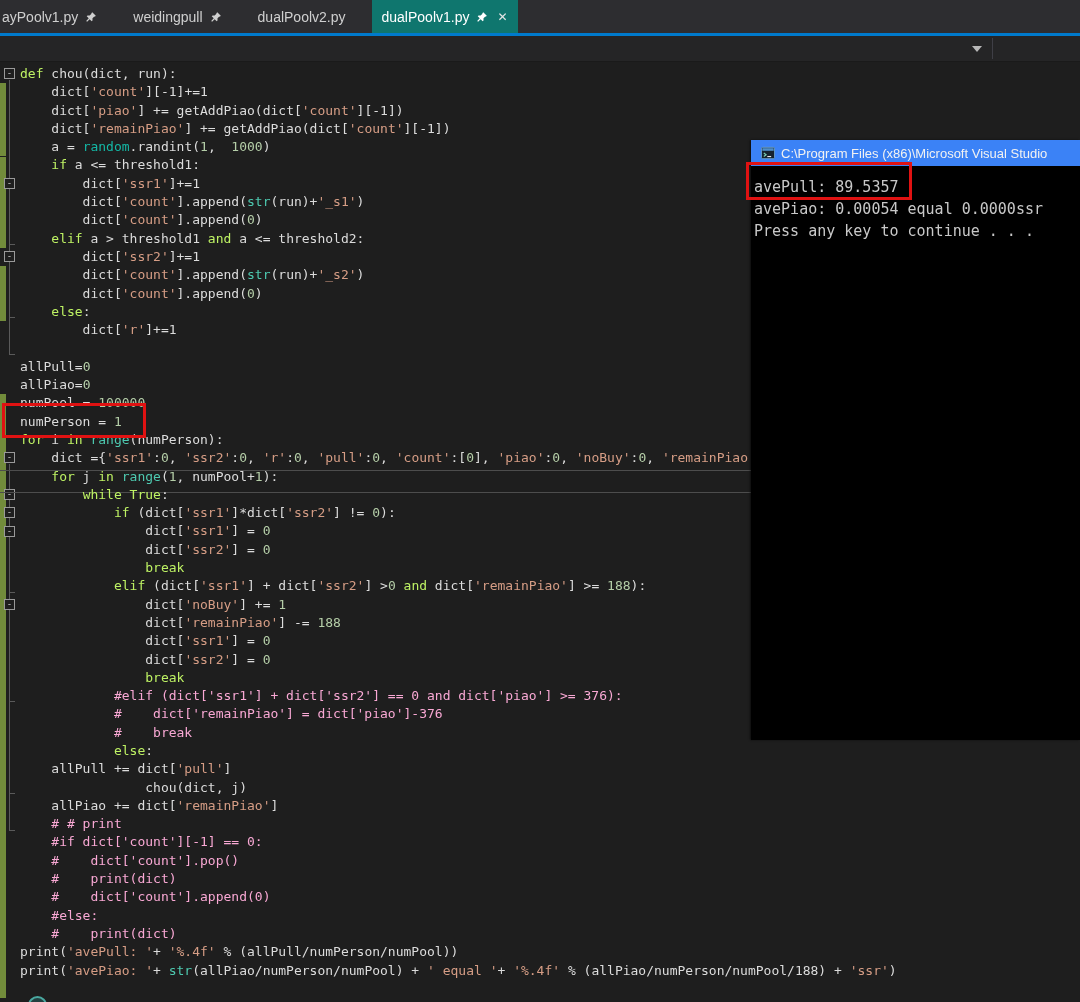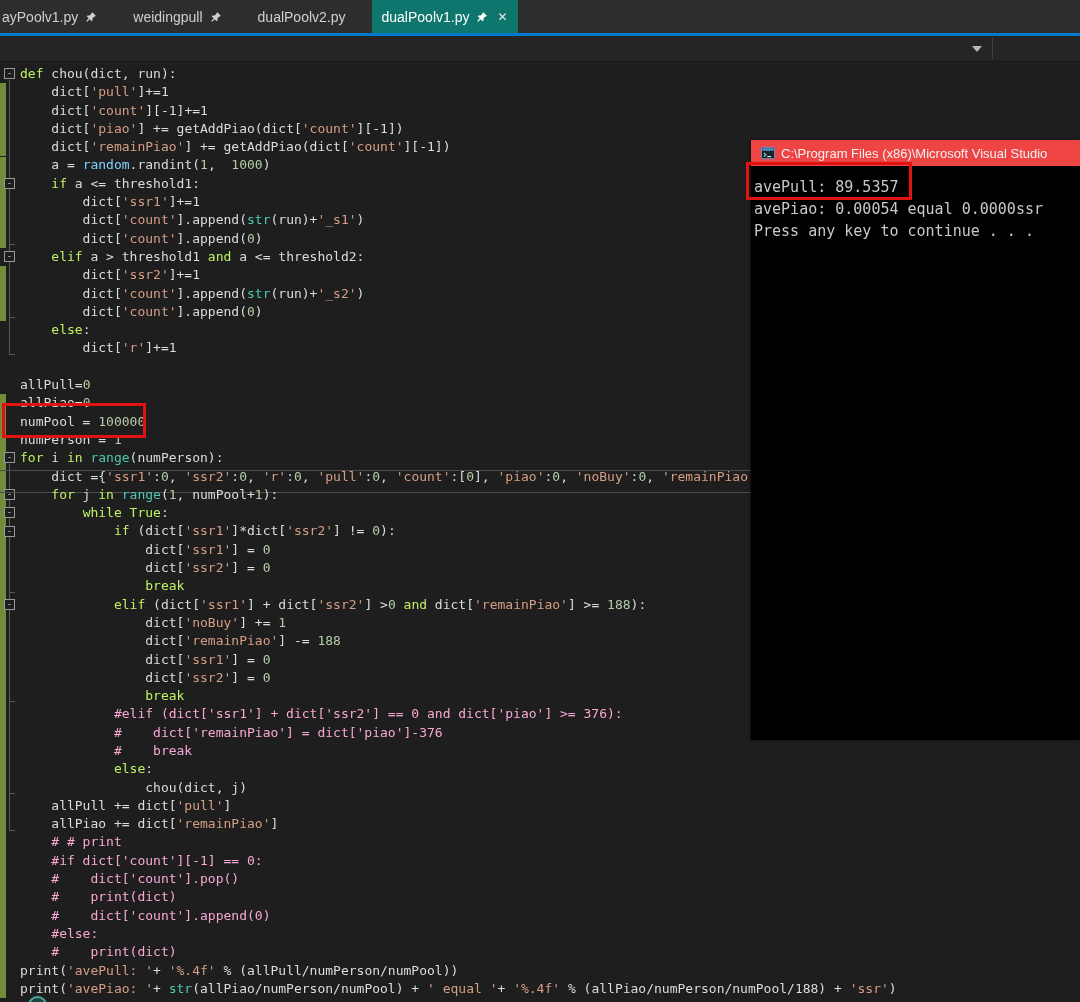--- a/index.html
+++ b/index.html
@@ -27,29 +27,29 @@
   .greenbar{position:absolute;left:0;width:6px;background:#728c3b;}
   .fold-box{position:absolute;left:4px;width:11px;height:11px;border:1px solid #999999;
             background:#1e1e1e;color:#cccccc;font:9px/9px "DejaVu Sans Mono",monospace;
             text-align:center;box-sizing:border-box;cursor:pointer;}
   .guide{position:absolute;left:9px;width:1px;background:#5a5a5a;}
   .guide .corner{position:absolute;left:0;bottom:0;width:6px;height:1px;background:#5a5a5a;}
   .code{position:absolute;left:20px;top:3px;}
   .cl{height:18.3px;white-space:pre;font:13px/18.3px "DejaVu Sans Mono","Liberation Mono",monospace;
       color:#dcdcdc;}
   .tok-k{color:#bef264;} .tok-s{color:#d69d85;} .tok-n{color:#b5cea8;}
-  .tok-c{color:#f9a8d4;} .tok-m{color:#7dd3fc;} .tok-t{color:#4ec9b0;} .tok-d{color:#dcdcdc;}
+  .tok-c{color:#f9a8d4;} .tok-m{color:#14b8a6;} .tok-t{color:#4ec9b0;} .tok-d{color:#dcdcdc;}
   .current-line{position:absolute;left:0;top:408px;width:752px;height:21px;
                 border-top:1px solid #4d4d4d;border-bottom:1px solid #4d4d4d;}
   .partial-circle{position:absolute;left:28px;top:996px;width:15px;height:15px;border-radius:50%;
                   border:2px solid #4aa8a0;background:#234040;}
   
   .console{position:absolute;left:751px;top:140px;width:329px;height:600px;background:#000000;
            box-shadow:-1px 0 2px rgba(0,0,0,.6);}
-  .console-title{height:26px;background:#ef4444;display:flex;align-items:center;gap:6px;
+  .console-title{height:26px;background:#3b82f6;display:flex;align-items:center;gap:6px;
                  padding:0 0 0 10px;color:#f2f2f2;font-size:13px;white-space:nowrap;
                  overflow:hidden;}
   .console-body{padding:10px 0 0 3px;}
   .console-line{font:15px/22px "DejaVu Sans Mono","Liberation Mono",monospace;color:#c8c8c8;
                 white-space:pre;}
   
   .redbox{position:absolute;border:3px solid #e01212;background:transparent;}
   .redbox.numpool{left:2px;top:403px;width:138px;height:29px;}
   .redbox.avepull{left:746px;top:162px;width:160px;height:32px;}
 </style>
@@ -124,21 +124,20 @@
       <div class="fold-box" style="top: 189px;">-</div>
       <div class="fold-box" style="top: 390.3px;">-</div>
       <div class="fold-box" style="top: 426.9px;">-</div>
       <div class="fold-box" style="top: 445.2px;">-</div>
       <div class="fold-box" style="top: 463.5px;">-</div>
       <div class="fold-box" style="top: 536.7px;">-</div>
     </div>
   <div class="current-line"></div>
   <div class="code" id="codelines">
       <div class="cl"><span class="tok-k">def</span><span class="tok-d"> chou(dict, run):</span></div>
-      <div class="cl"><span class="tok-d">    dict[</span><span class="tok-s">'pull'</span><span class="tok-d">]+=1</span></div>
       <div class="cl"><span class="tok-d">    dict[</span><span class="tok-s">'count'</span><span class="tok-d">][-1]+=1</span></div>
       <div class="cl"><span class="tok-d">    dict[</span><span class="tok-s">'piao'</span><span class="tok-d">] += getAddPiao(dict[</span><span class="tok-s">'count'</span><span class="tok-d">][-1])</span></div>
       <div class="cl"><span class="tok-d">    dict[</span><span class="tok-s">'remainPiao'</span><span class="tok-d">] += getAddPiao(dict[</span><span class="tok-s">'count'</span><span class="tok-d">][-1])</span></div>
       <div class="cl"><span class="tok-d">    a = </span><span class="tok-m">random</span><span class="tok-d">.randint(</span><span class="tok-n">1</span><span class="tok-d">,  </span><span class="tok-n">1000</span><span class="tok-d">)</span></div>
       <div class="cl"><span class="tok-d">    </span><span class="tok-k">if</span><span class="tok-d"> a &lt;= threshold1:</span></div>
       <div class="cl"><span class="tok-d">        dict[</span><span class="tok-s">'ssr1'</span><span class="tok-d">]+=1</span></div>
       <div class="cl"><span class="tok-d">        dict[</span><span class="tok-s">'count'</span><span class="tok-d">].append(</span><span class="tok-t">str</span><span class="tok-d">(run)+</span><span class="tok-s">'_s1'</span><span class="tok-d">)</span></div>
       <div class="cl"><span class="tok-d">        dict[</span><span class="tok-s">'count'</span><span class="tok-d">].append(</span><span class="tok-n">0</span><span class="tok-d">)</span></div>
       <div class="cl"><span class="tok-d">    </span><span class="tok-k">elif</span><span class="tok-d"> a &gt; threshold1 </span><span class="tok-k">and</span><span class="tok-d"> a &lt;= threshold2:</span></div>
       <div class="cl"><span class="tok-d">        dict[</span><span class="tok-s">'ssr2'</span><span class="tok-d">]+=1</span></div>
@@ -162,22 +161,22 @@
       <div class="cl"><span class="tok-d">            </span><span class="tok-k">elif</span><span class="tok-d"> (dict[</span><span class="tok-s">'ssr1'</span><span class="tok-d">] + dict[</span><span class="tok-s">'ssr2'</span><span class="tok-d">] &gt;</span><span class="tok-n">0</span><span class="tok-d"> </span><span class="tok-k">and</span><span class="tok-d"> dict[</span><span class="tok-s">'remainPiao'</span><span class="tok-d">] &gt;= </span><span class="tok-n">188</span><span class="tok-d">):</span></div>
       <div class="cl"><span class="tok-d">                dict[</span><span class="tok-s">'noBuy'</span><span class="tok-d">] += </span><span class="tok-n">1</span></div>
       <div class="cl"><span class="tok-d">                dict[</span><span class="tok-s">'remainPiao'</span><span class="tok-d">] -= </span><span class="tok-n">188</span></div>
       <div class="cl"><span class="tok-d">                dict[</span><span class="tok-s">'ssr1'</span><span class="tok-d">] = </span><span class="tok-n">0</span></div>
       <div class="cl"><span class="tok-d">                dict[</span><span class="tok-s">'ssr2'</span><span class="tok-d">] = </span><span class="tok-n">0</span></div>
       <div class="cl"><span class="tok-d">                </span><span class="tok-k">break</span></div>
       <div class="cl"><span class="tok-c">            #elif (dict['ssr1'] + dict['ssr2'] == 0 and dict['piao'] &gt;= 376):</span></div>
       <div class="cl"><span class="tok-c">            #    dict['remainPiao'] = dict['piao']-376</span></div>
       <div class="cl"><span class="tok-c">            #    break</span></div>
       <div class="cl"><span class="tok-d">            </span><span class="tok-k">else</span><span class="tok-d">:</span></div>
+      <div class="cl"><span class="tok-d">    allPull += dict[</span><span class="tok-s">'pull'</span><span class="tok-d">]</span></div>
       <div class="cl"><span class="tok-d">                chou(dict, j)</span></div>
-      <div class="cl"><span class="tok-d">    allPull += dict[</span><span class="tok-s">'pull'</span><span class="tok-d">]</span></div>
       <div class="cl"><span class="tok-d">    allPiao += dict[</span><span class="tok-s">'remainPiao'</span><span class="tok-d">]</span></div>
       <div class="cl"><span class="tok-c">    # # print</span></div>
       <div class="cl"><span class="tok-c">    #if dict['count'][-1] == 0:</span></div>
       <div class="cl"><span class="tok-c">    #    dict['count'].pop()</span></div>
       <div class="cl"><span class="tok-c">    #    print(dict)</span></div>
       <div class="cl"><span class="tok-c">    #    dict['count'].append(0)</span></div>
       <div class="cl"><span class="tok-c">    #else:</span></div>
       <div class="cl"><span class="tok-c">    #    print(dict)</span></div>
       <div class="cl"><span class="tok-d">print(</span><span class="tok-s">'avePull: '</span><span class="tok-d">+ </span><span class="tok-s">'%.4f'</span><span class="tok-d"> % (allPull/numPerson/numPool))</span></div>
       <div class="cl"><span class="tok-d">print(</span><span class="tok-s">'avePiao: '</span><span class="tok-d">+ </span><span class="tok-t">str</span><span class="tok-d">(allPiao/numPerson/numPool) + </span><span class="tok-s">' equal '</span><span class="tok-d">+ </span><span class="tok-s">'%.4f'</span><span class="tok-d"> % (allPiao/numPerson/numPool/188) + </span><span class="tok-s">'ssr'</span><span class="tok-d">)</span></div>

